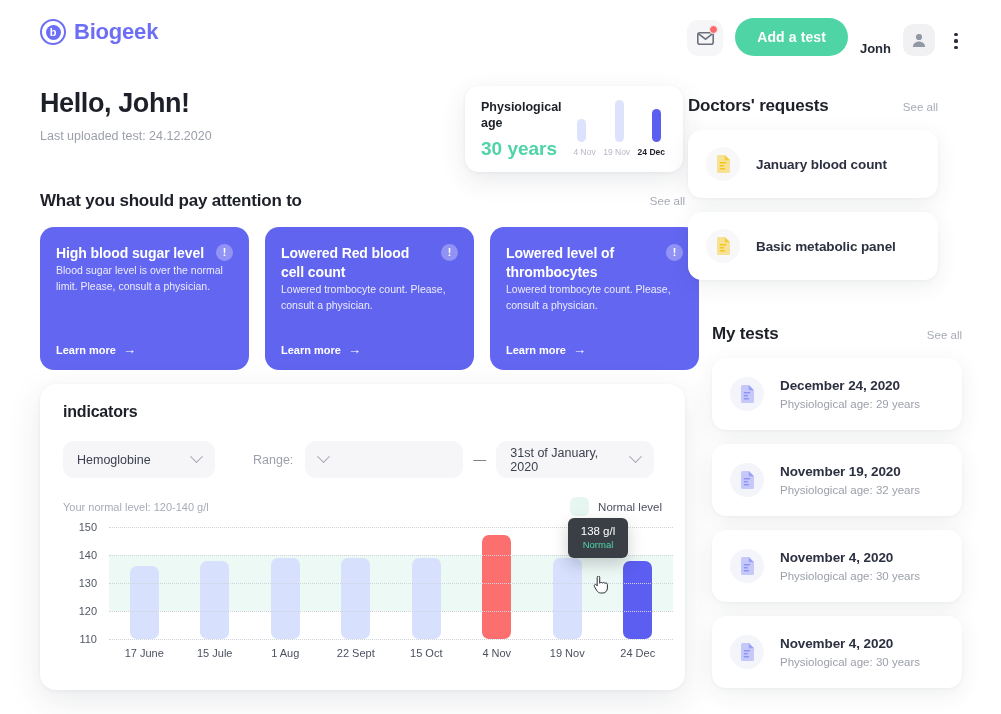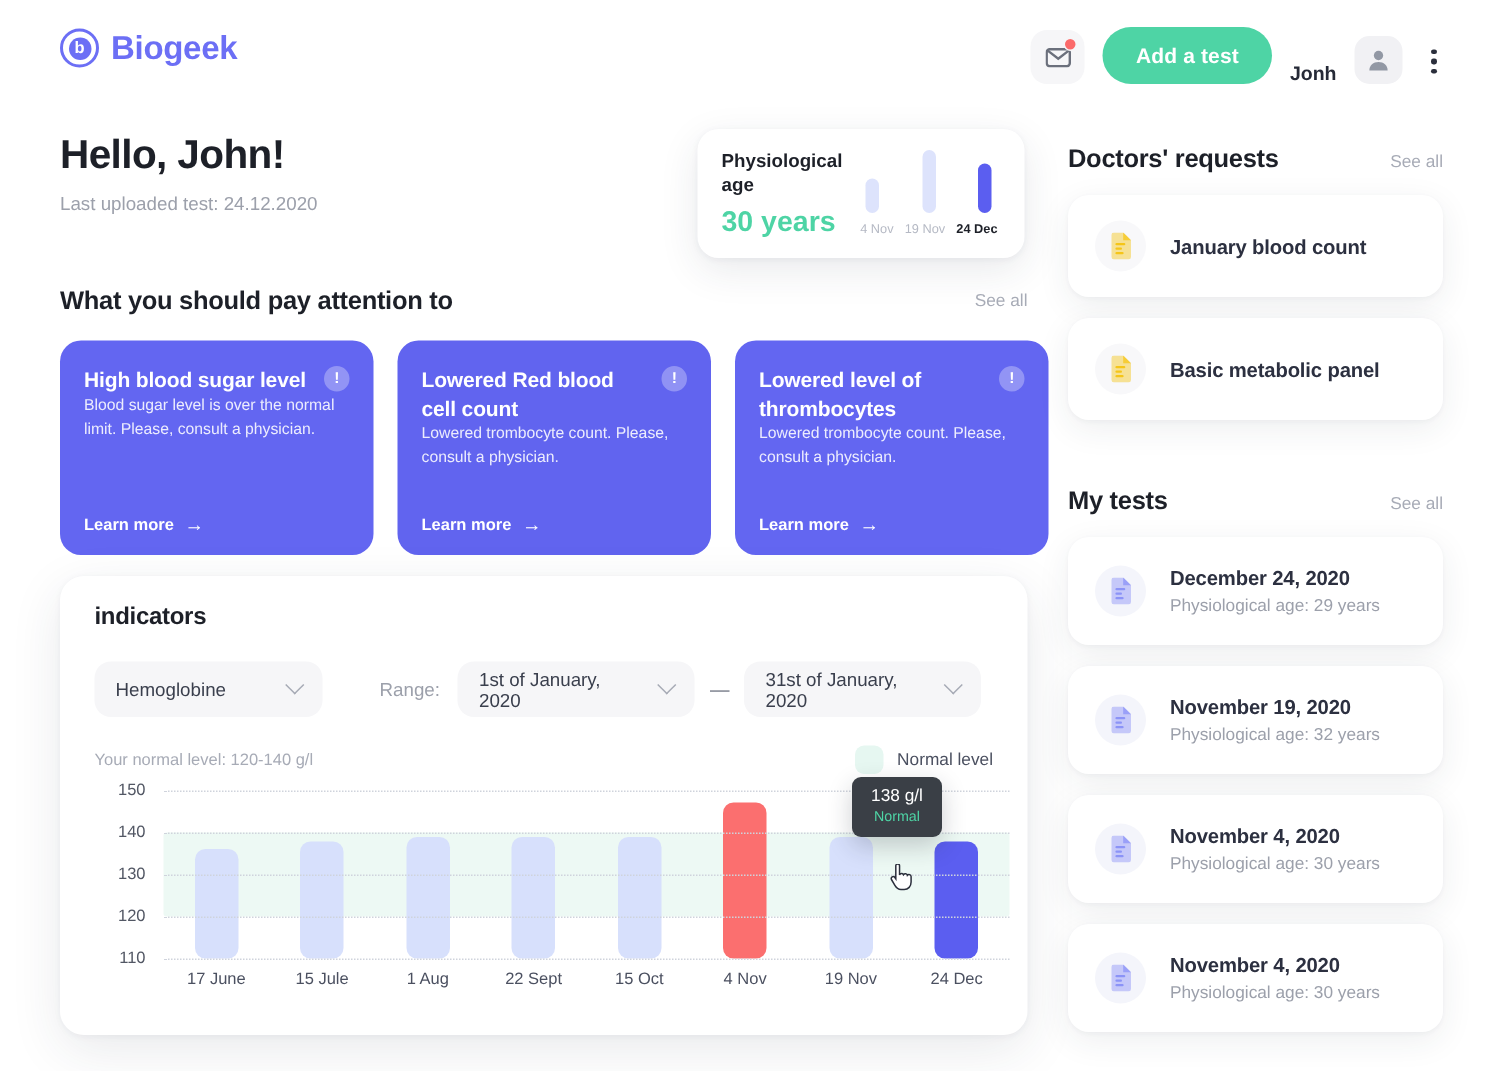--- a/index.html
+++ b/index.html
@@ -118,21 +118,21 @@
   .x-slot { flex: 1; text-align: center; font-size: 11px; color: #4b5060; }
 
   .tooltip { position: absolute; left: 568px; top: 518px; width: 60px; background: #3a3f46;
              border-radius: 6px; padding: 7px 6px 8px; text-align: center;
              box-shadow: 0 6px 16px rgba(30,35,50,0.22); }
   .tt-value { font-size: 11.5px; color: #fff; font-weight: 400; }
   .tt-status { font-size: 9.5px; color: #4ed4a5; margin-top: 2px; }
   .cursor { position: absolute; left: 592px; top: 576px; width: 16px; height: 18px; }
 
   
-  .side { position: absolute; left: 712px; top: 96px; width: 250px; }
+  .side { position: absolute; left: 688px; top: 96px; width: 250px; }
   .side-head { display: flex; align-items: baseline; justify-content: space-between; }
   .side-head h2 { font-size: 17px; font-weight: 700; color: #1d2028; letter-spacing: -0.2px; }
   .req-card { margin-top: 14px; height: 68px; background: #fff; border-radius: 14px;
               box-shadow: 0 6px 22px rgba(40,45,70,0.08), 0 1px 3px rgba(40,45,70,0.04);
               display: flex; align-items: center; padding: 0 18px; gap: 16px; cursor: pointer; }
   .ico-circle { width: 34px; height: 34px; border-radius: 50%; background: #f7f7f9;
                 display: flex; align-items: center; justify-content: center; flex: none; }
   .req-text { font-size: 13.5px; font-weight: 700; color: #2c3040; letter-spacing: -0.1px; }
 
   .side2 { position: absolute; left: 712px; top: 324px; width: 250px; }
@@ -245,21 +245,20 @@
   <div class="indicators">
     <div class="ind-title">indicators</div>
 
     <div class="controls">
       <div class="select sel-analyte">
         <span>Hemoglobine</span>
         <span class="chev"></span>
       </div>
       <span class="range-label">Range:</span>
       <div class="select sel-date">
-        <span>1st of January, 2020</span>
         <span class="chev"></span>
       </div>
       <span class="dash">—</span>
       <div class="select sel-date">
         <span>31st of January, 2020</span>
         <span class="chev"></span>
       </div>
     </div>
 
     <div class="normal-note">Your normal level: 120-140 g/l</div>

